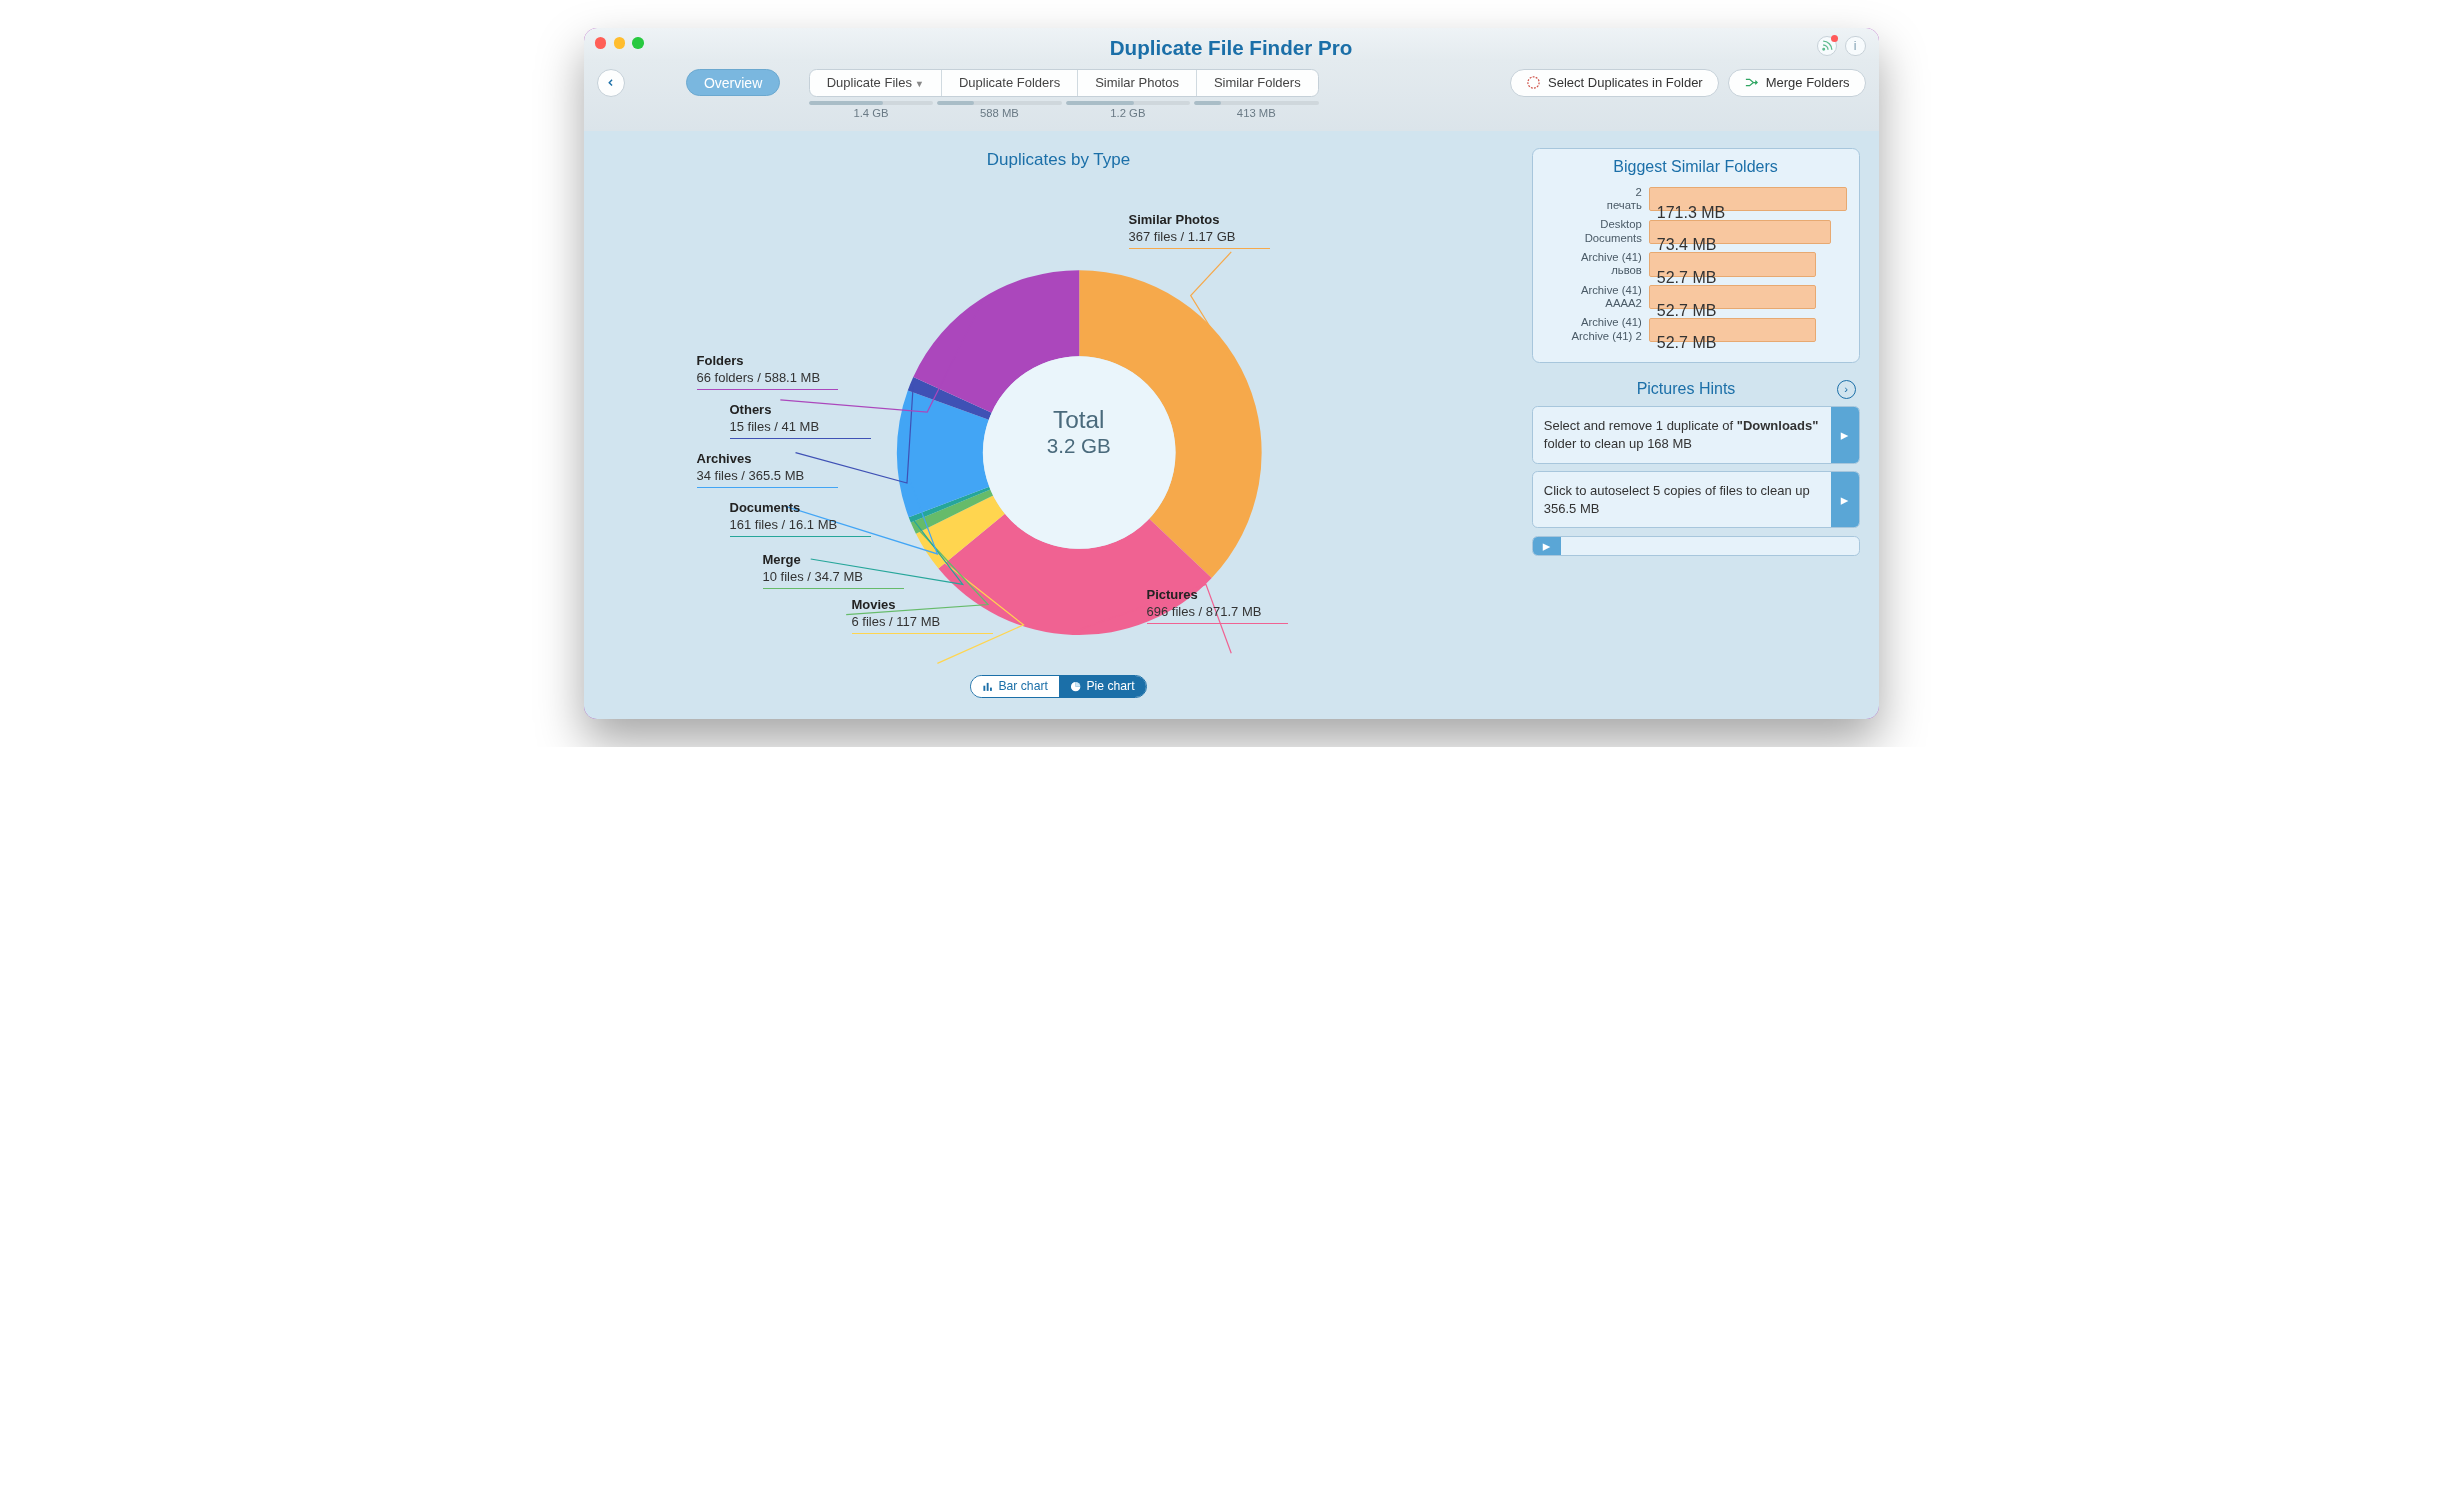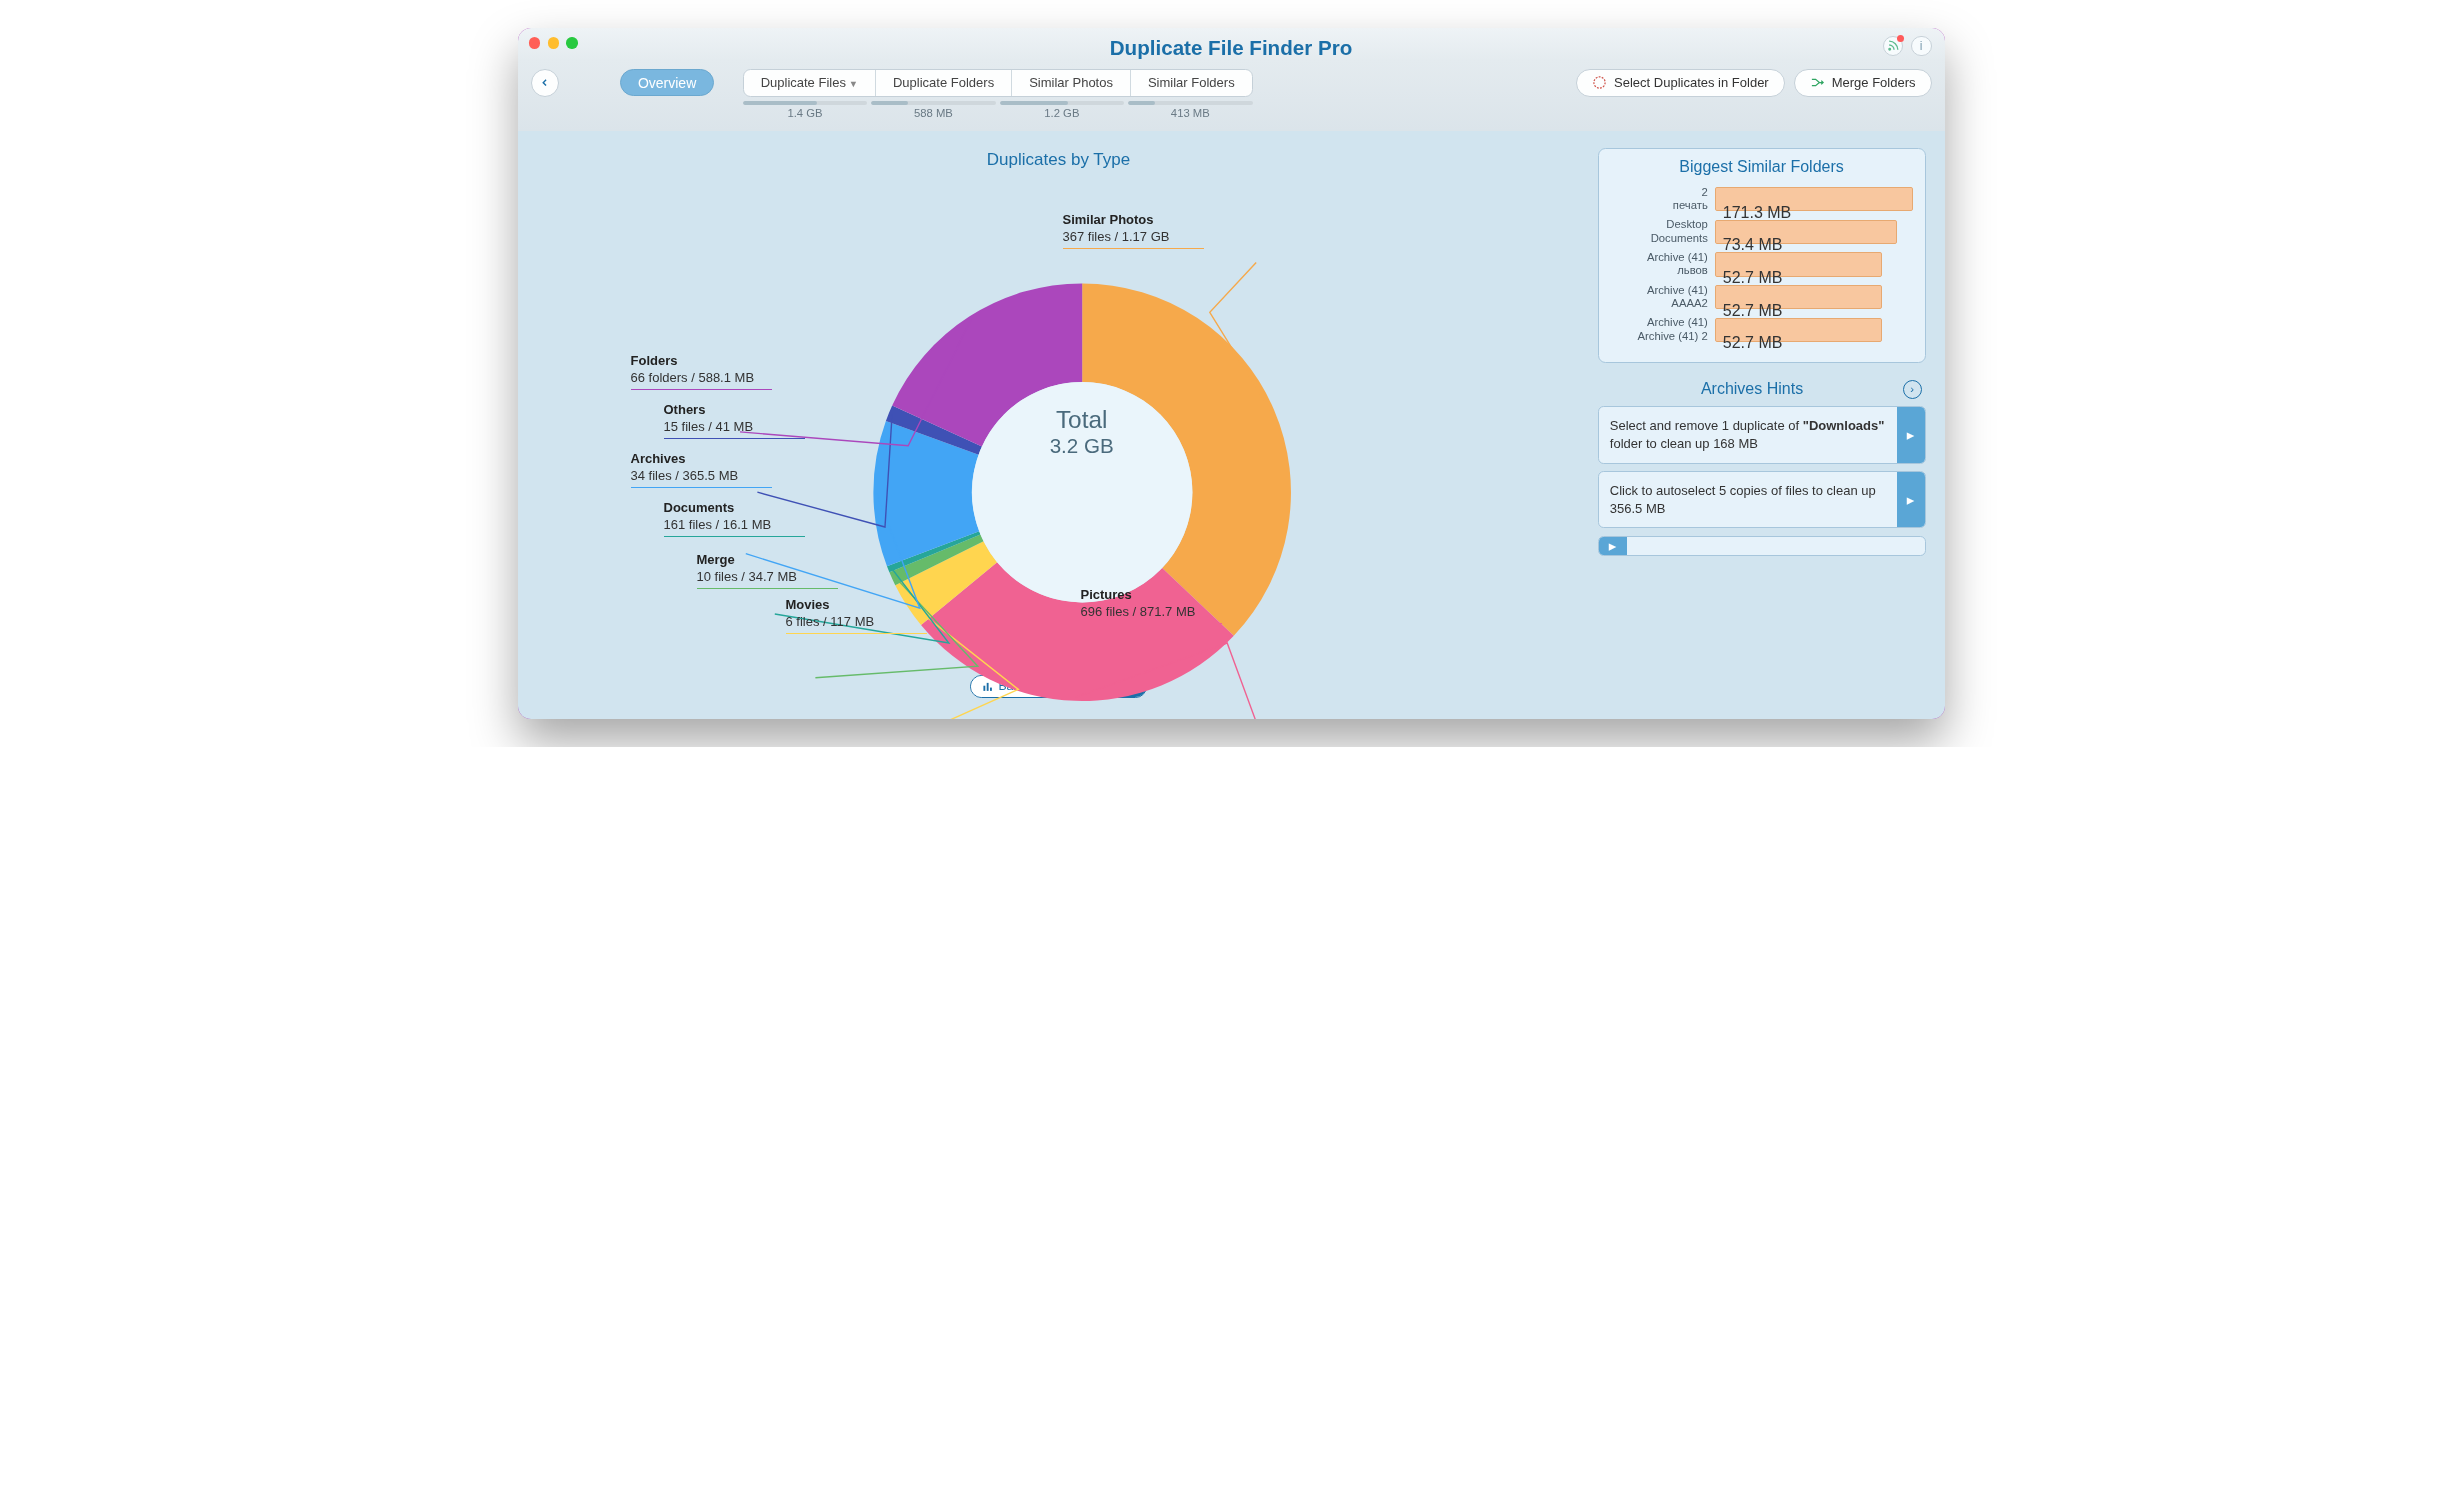--- a/index.html
+++ b/index.html
@@ -2,21 +2,21 @@
 <html style="font-size:15px"><head>
 <meta charset="utf-8">
 <style>
   * { box-sizing: border-box; margin: 0; padding: 0; }
   body {
     font-family: -apple-system, "Helvetica Neue", Arial, sans-serif;
     background: #fff;
     display: flex; justify-content: center; padding: 28px;
   }
   .window {
-    width: 1427px; background: #a21caf;
+    width: 1295px; background: #a21caf;
     border-radius: 13px; box-shadow: 0 22.5px 47px rgba(0,0,0,.35);
     overflow: hidden; position: relative;
   }
   .titlebar {
     background: linear-gradient(#eef3f6,#e4ebef);
     padding: 7.5px 11.3px 0 11.3px;
   }
   .traffic { display:flex; gap:7.5px; position:absolute; left:11.3px; top:9.4px;}
   .tl { width:11.3px;height:11.3px;border-radius:50%; }
   .tl.r{background:#ff5f57}.tl.y{background:#ffbd2e}.tl.g{background:#28c940}
@@ -257,21 +257,21 @@
               <div class="bsf-barwrap">
                 <div class="bsf-bar" style="width:84%"></div>
                 <div class="bsf-size">52.7 MB</div>
               </div>
             </div>
           </div>
       </div>
 
       <div>
         <div class="hints-head">
-          <span style="flex:1;text-align:center">Archives Hints</span>
+          <span style="flex:1;text-align:center">Pictures Hints</span>
           <span class="arrow">›</span>
         </div>
         <div id="hints-list">
             <div class="hint">
               <div class="txt">Select and remove 1 duplicate of <b>"Downloads"</b> folder to clean up 168 MB</div>
               <div class="go">▸</div>
             </div>
             <div class="hint">
               <div class="txt">Click to autoselect 5 copies of files to clean up 356.5 MB</div>
               <div class="go">▸</div>

